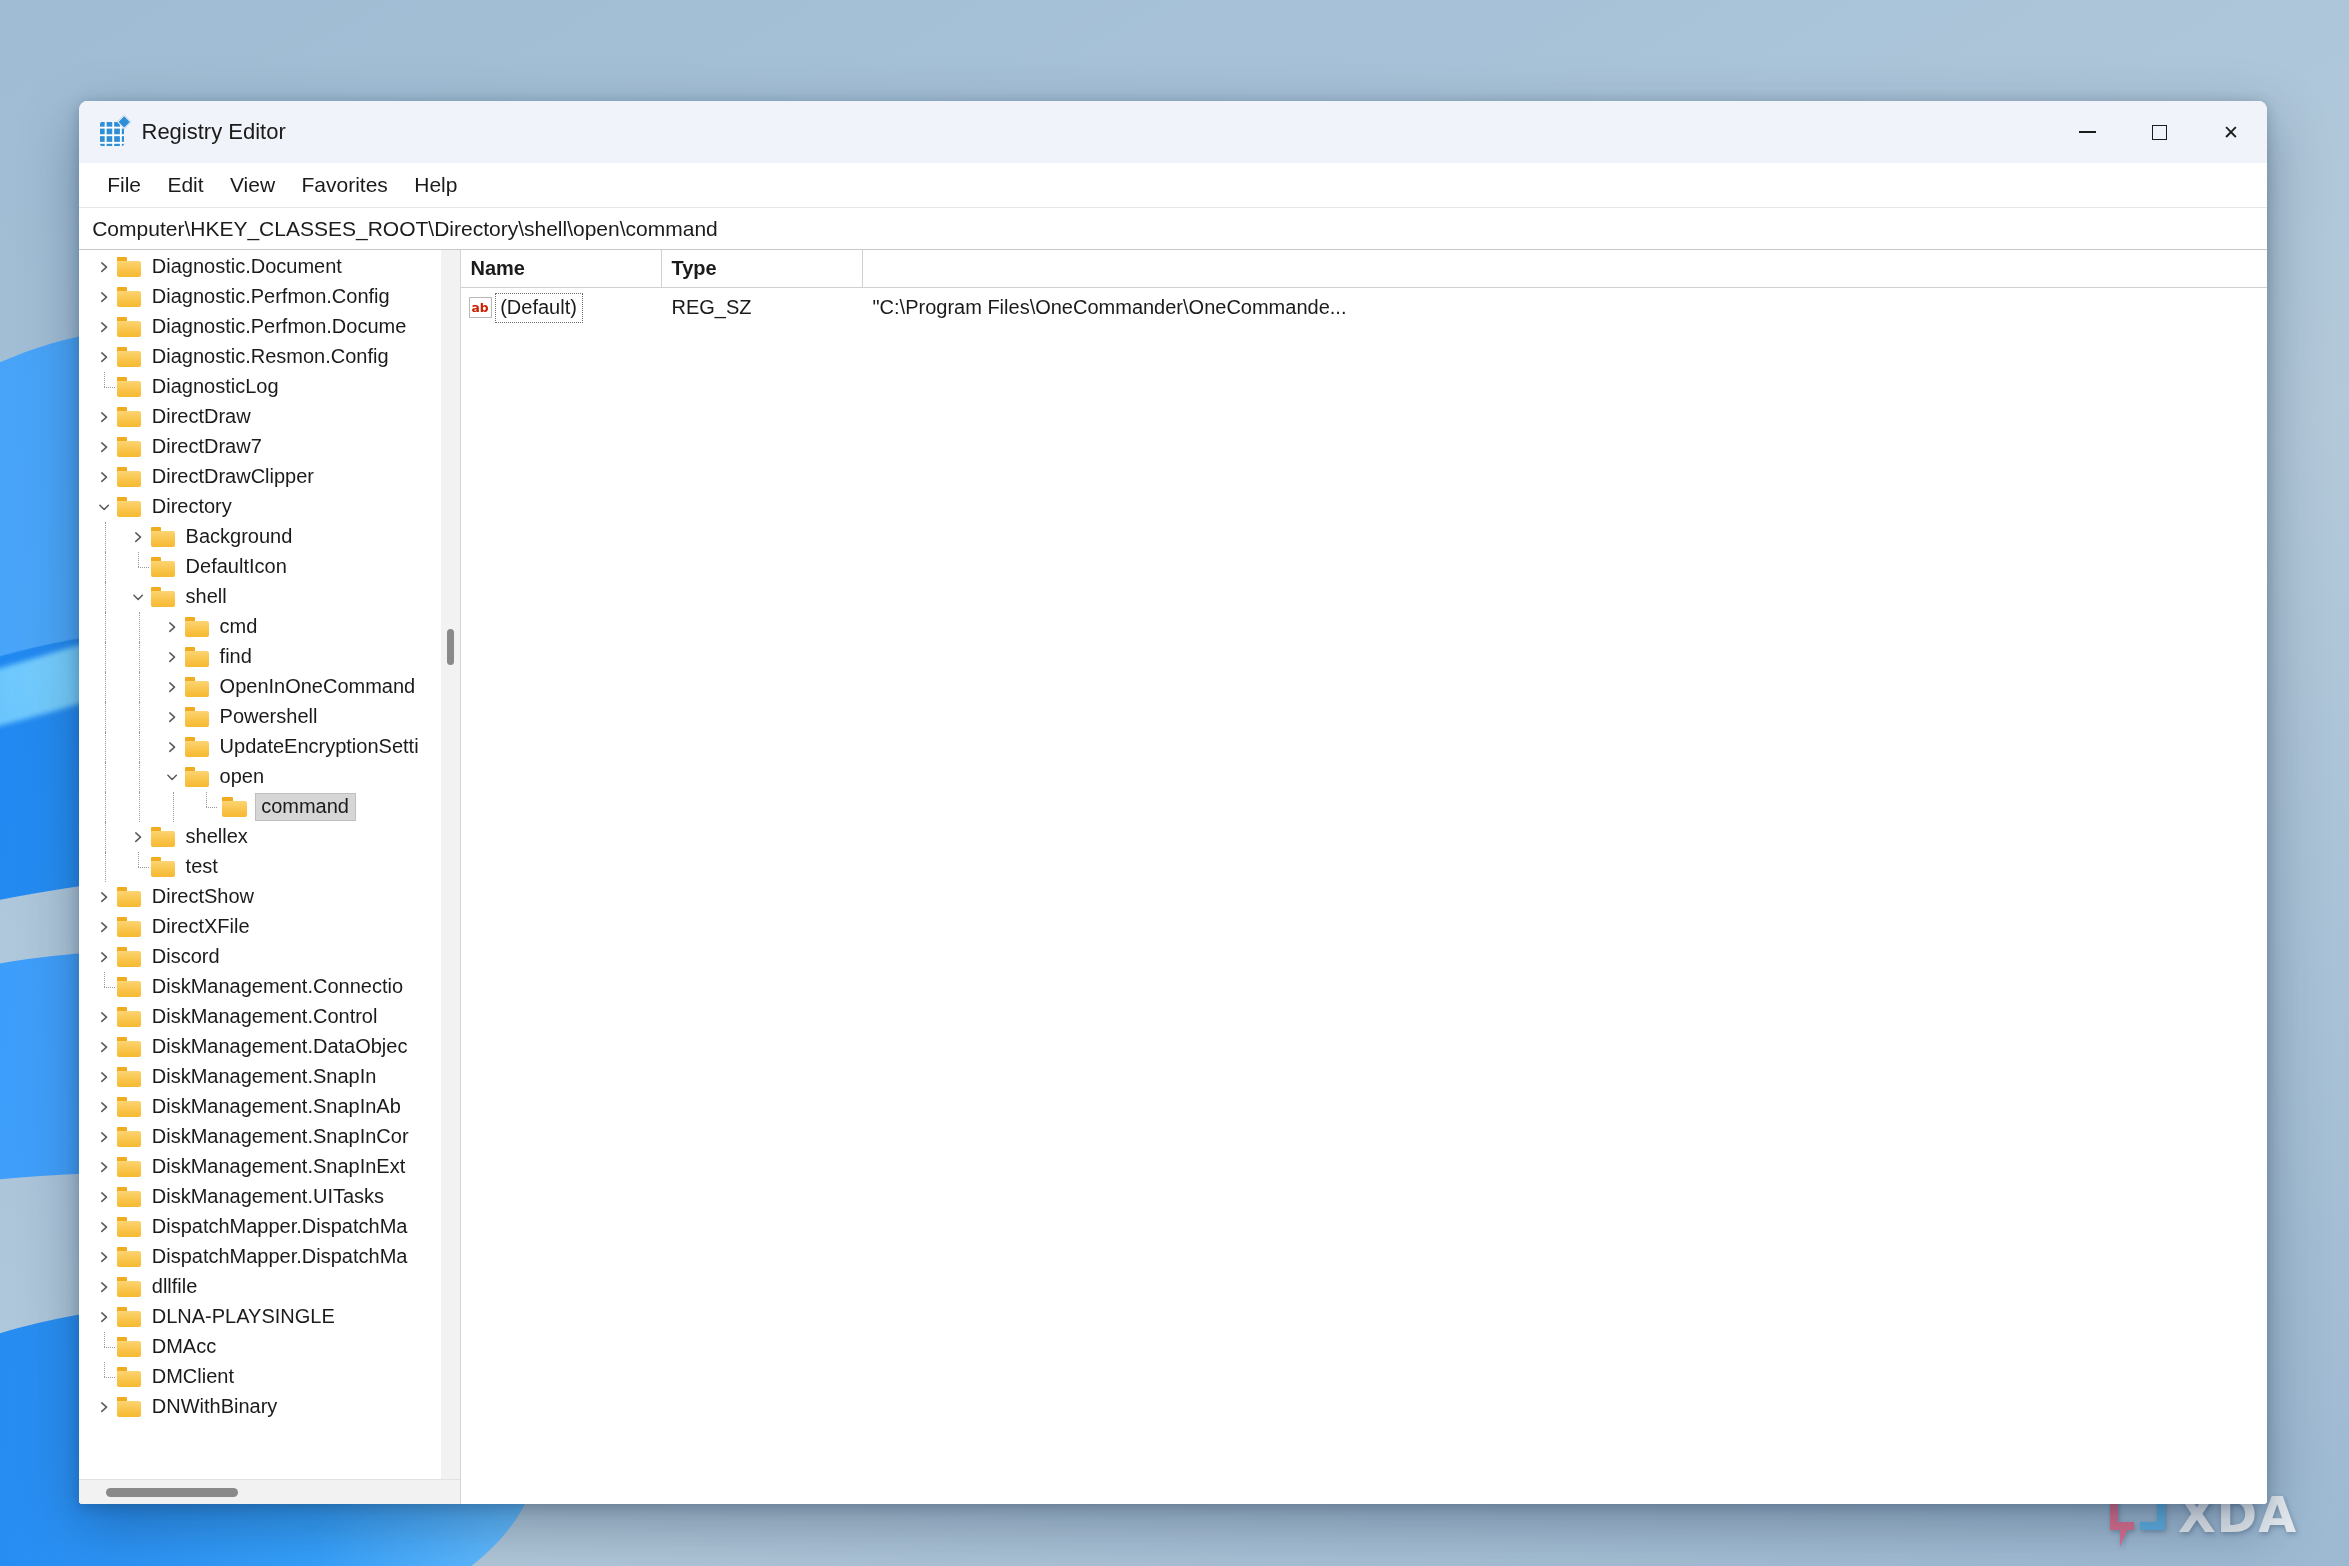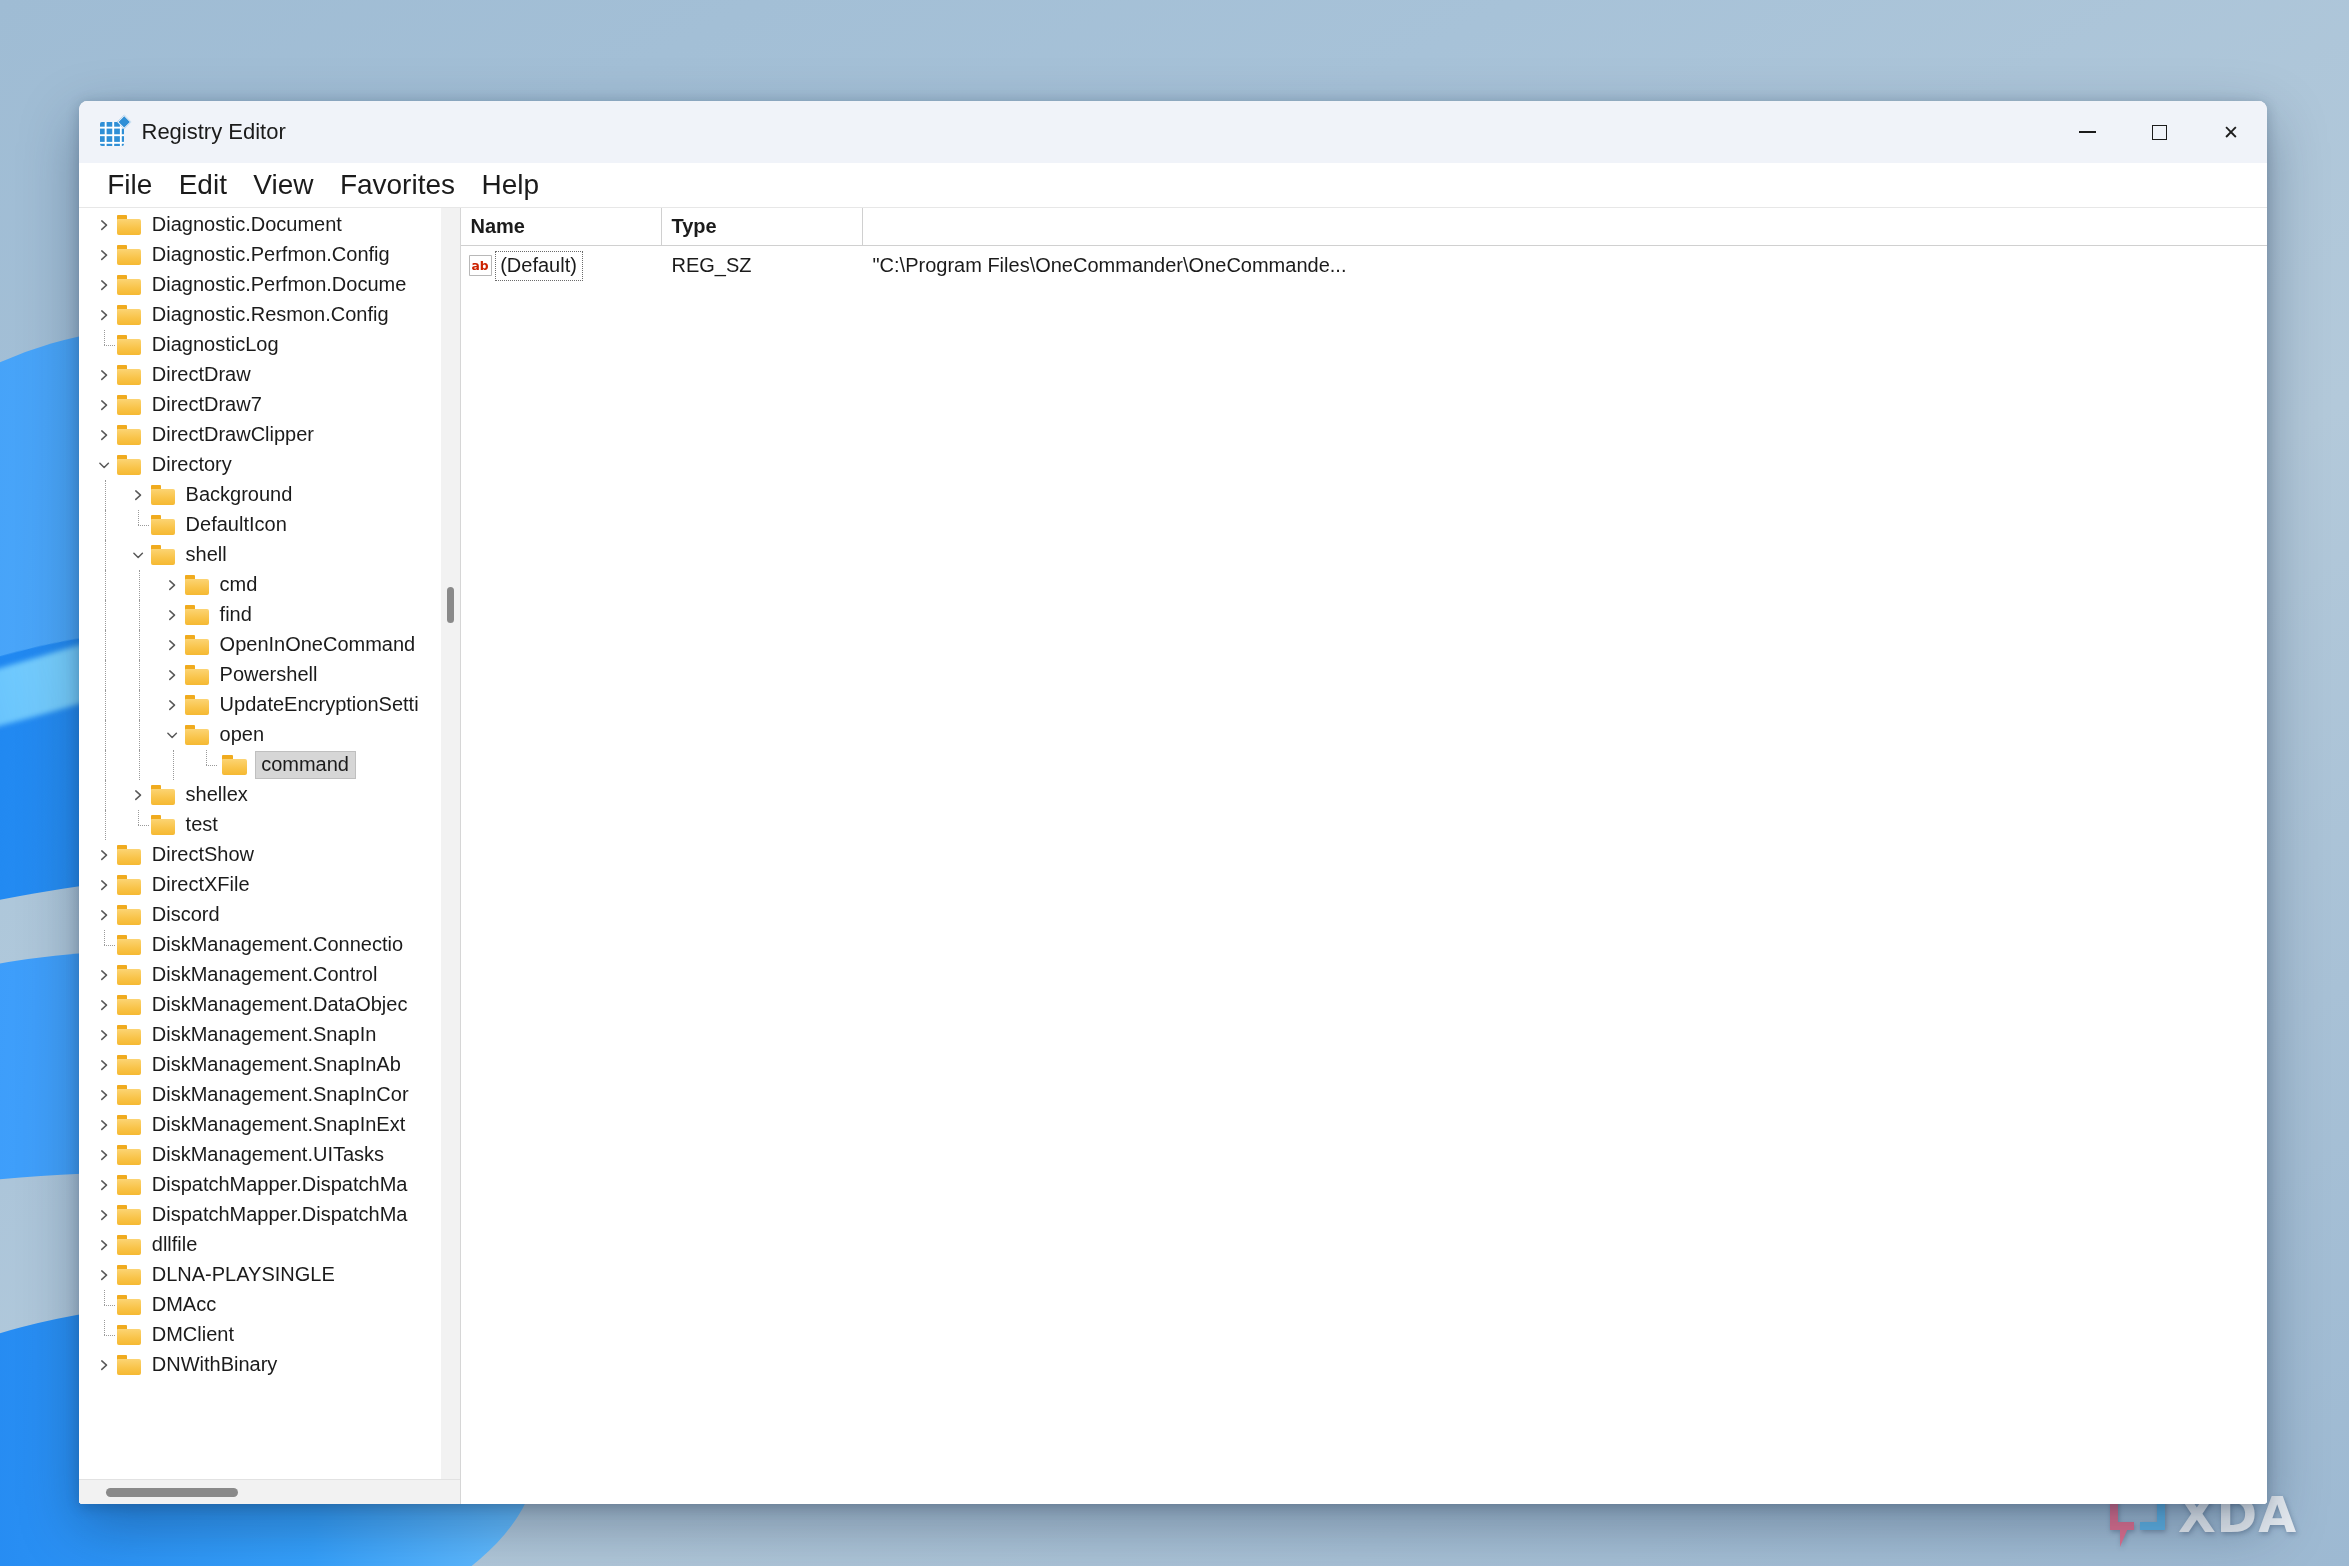--- a/index.html
+++ b/index.html
@@ -192,21 +192,21 @@
   #menubar {
     height: 45px;
     background: #ffffff;
     display: flex;
     align-items: center;
     padding-left: 15px;
     flex: 0 0 auto;
     border-bottom: 0.9px solid #e7e7e7;
   }
   .menu-item {
-    font-size: 28px;
+    font-size: 21px;
     color: #1b1b1b;
     padding: 4.7px 13.2px;
     cursor: default;
     white-space: nowrap;
   }
 
   
   #addressbar {
     height: 42px;
     background: #ffffff;
@@ -471,20 +471,23 @@
     </div>
 
     <div id="menubar">
       <div class="menu-item">File</div>
       <div class="menu-item">Edit</div>
       <div class="menu-item">View</div>
       <div class="menu-item">Favorites</div>
       <div class="menu-item">Help</div>
     </div>
 
+    <div id="addressbar">
+      <div id="address-text">Computer\HKEY_CLASSES_ROOT\Directory\shell\open\command</div>
+    </div>
 
     <div id="body-area">
 
       <div id="tree-panel">
         <div id="tree-scroll-area">
           <div id="tree-list">
               <div class="tree-row">
                 <div class="tree-indent" style="width: 13.2px;"></div>
                 <div class="chev">
                   <svg width="12.3" height="12.3" viewBox="0 0 13 13">

